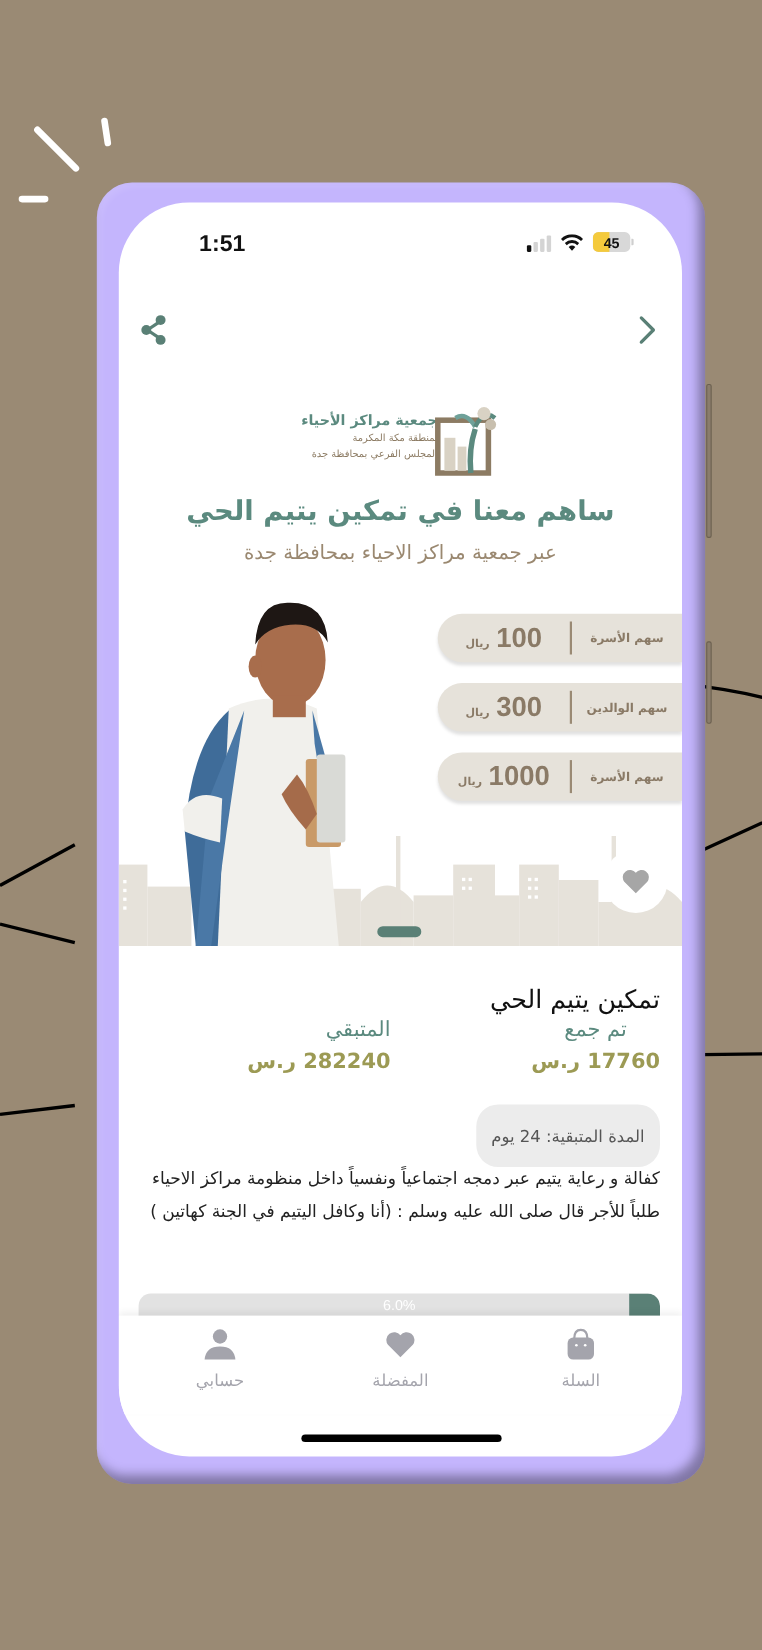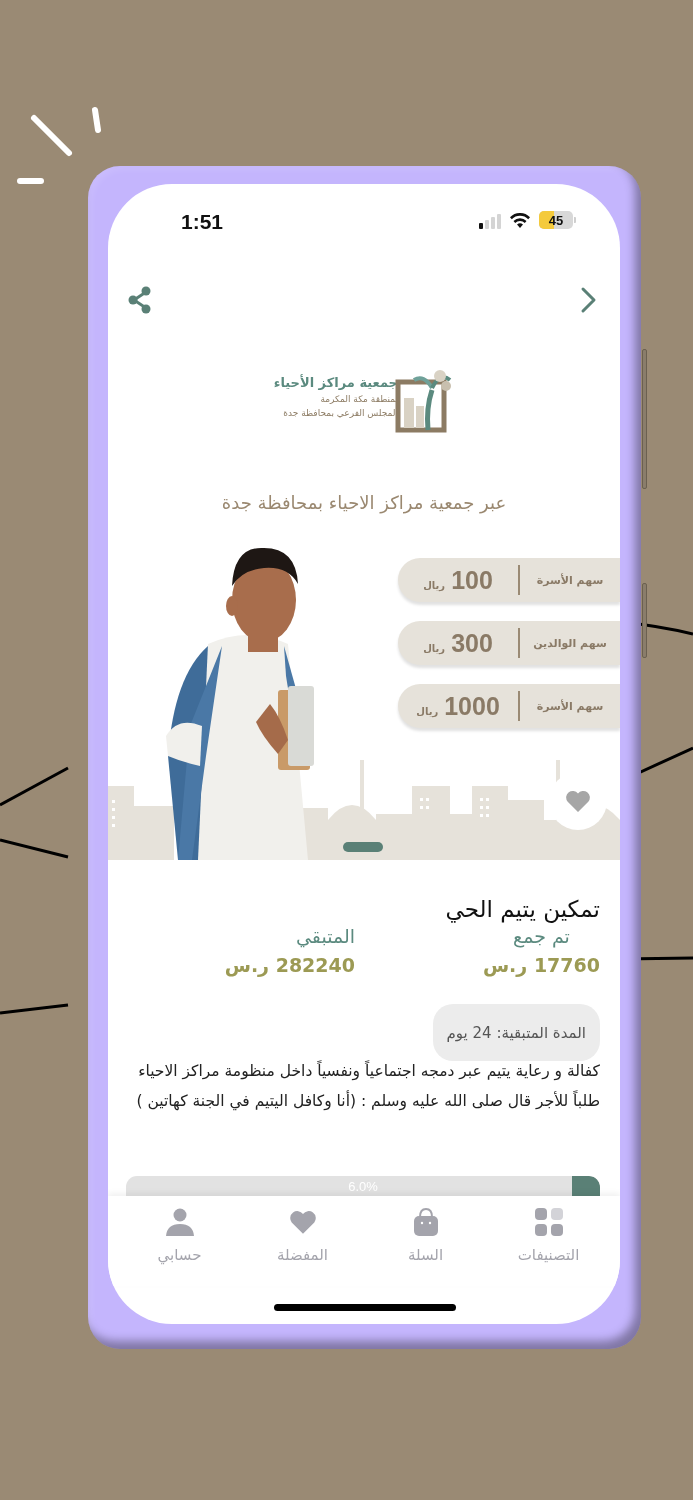--- a/index.html
+++ b/index.html
@@ -220,20 +220,21 @@
           <rect x="4" y="14" width="46" height="48" fill="none" stroke="#8c7b63" stroke-width="5"></rect>
           <rect x="10" y="30" width="10" height="30" fill="#d9d2c4"></rect>
           <rect x="22" y="38" width="8" height="22" fill="#d9d2c4"></rect>
           <path d="M34 62 Q32 40 38 22" stroke="#5b8a7f" stroke-width="5" fill="none"></path>
           <path d="M38 20 Q30 6 20 12" stroke="#6fa199" stroke-width="4" fill="none"></path>
           <path d="M38 20 Q46 4 56 12" stroke="#5b8a7f" stroke-width="4" fill="none"></path>
           <circle cx="46" cy="8" r="6" fill="#d9d2c4"></circle>
           <circle cx="52" cy="18" r="5" fill="#c8bfae"></circle>
         </svg>
       </div>
+      <div class="headline">ساهم معنا في تمكين يتيم الحي</div>
       <div class="subline">عبر جمعية مراكز الاحياء بمحافظة جدة</div>
 
       <svg class="skyline" viewBox="0 0 512 110" preserveAspectRatio="none">
         <g fill="#e6e2da">
           <rect x="0" y="36" width="26" height="74"></rect>
           <rect x="26" y="56" width="40" height="54"></rect>
           <rect x="180" y="58" width="40" height="52"></rect>
           <path d="M220 110 L220 70 Q244 40 268 70 L268 110 Z"></path>
           <rect x="252" y="10" width="4" height="100"></rect>
           <rect x="268" y="64" width="36" height="46"></rect>
@@ -327,31 +328,20 @@
       <div class="description">كفالة و رعاية يتيم عبر دمجه اجتماعياً ونفسياً داخل منظومة مراكز الاحياء  طلباً للأجر قال صلى الله عليه وسلم : (أنا وكافل اليتيم في الجنة كهاتين )</div>
       <div class="progress">
         <div class="progress-fill" style="width: 6%;"></div>
         <div class="progress-text">6.0%</div>
       </div>
     </div>
 
     <div class="tabbar">
       <div class="tab">
         <div class="tab-icon">
-          <svg width="30" height="30" viewBox="0 0 30 30">
-            <rect x="1" y="1" width="12" height="12" rx="4" fill="#a4a4ac"></rect>
-            <rect x="17" y="1" width="12" height="12" rx="4" fill="#d3d3d8"></rect>
-            <rect x="1" y="17" width="12" height="12" rx="4" fill="#a4a4ac"></rect>
-            <rect x="17" y="17" width="12" height="12" rx="4" fill="#a4a4ac"></rect>
-          </svg>
-        </div>
-        <span class="tab-label">التصنيفات</span>
-      </div>
-      <div class="tab">
-        <div class="tab-icon">
           <svg width="28" height="30" viewBox="0 0 28 30">
             <path d="M8 10 Q8 2 14 2 Q20 2 20 10" stroke="#a4a4ac" stroke-width="2" fill="none"></path>
             <rect x="2" y="9" width="24" height="20" rx="5" fill="#a4a4ac"></rect>
             <circle cx="10" cy="16" r="1.2" fill="#fff"></circle>
             <circle cx="18" cy="16" r="1.2" fill="#fff"></circle>
           </svg>
         </div>
         <span class="tab-label">السلة</span>
       </div>
       <div class="tab">

